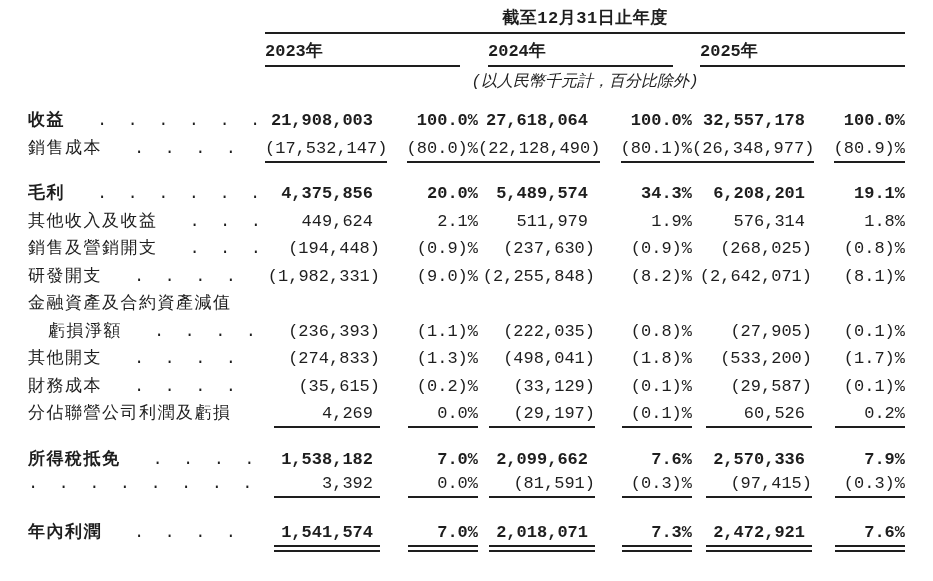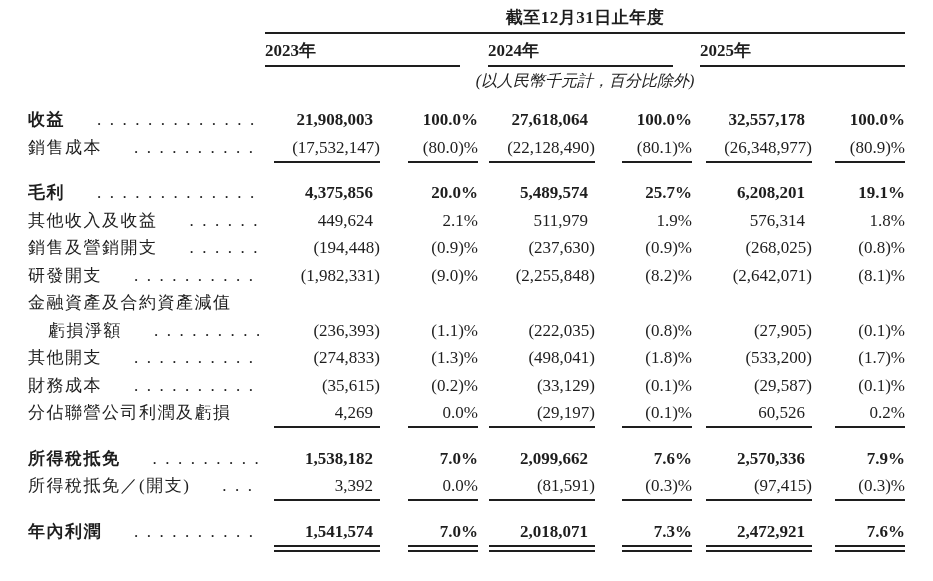--- a/index.html
+++ b/index.html
@@ -9,21 +9,21 @@
     width: 933px;
     height: 581px;
     overflow: hidden;
   }
   .page {
     box-sizing: border-box;
     width: 933px;
     height: 471px;
     padding: 6px 28px 0 28px;
     color: #1e1e1e;
-    font-family: Liberation Serif, serif;
+    font-family: Liberation Mono, monospace;
     font-size: 17px;
   }
   
   .hgrid {
     display: grid;
     grid-template-columns: 237px 115px 98px 117px 97px 120px 93px;
     align-items: end;
   }
   .period-title {
     grid-column: 2 / 8;
@@ -144,21 +144,21 @@
   </div>
 
   <div class="row bold">
     <div class="lbl">
       <span class="lbl-text">毛利</span>
           <span class="dots"></span>
     </div>
     <div class="cell c-a"><span class="val-in">4,375,856</span></div>
     <div class="cell c-p"><span class="val-in">20.0%</span></div>
     <div class="cell c-a"><span class="val-in">5,489,574</span></div>
-    <div class="cell c-p"><span class="val-in">25.7%</span></div>
+    <div class="cell c-p"><span class="val-in">34.3%</span></div>
     <div class="cell c-a"><span class="val-in">6,208,201</span></div>
     <div class="cell c-p"><span class="val-in">19.1%</span></div>
   </div>
 
   <div class="row">
     <div class="lbl">
       <span class="lbl-text">其他收入及收益</span>
           <span class="dots"></span>
     </div>
     <div class="cell c-a"><span class="val-in">449,624</span></div>
@@ -267,21 +267,20 @@
     <div class="cell c-a"><span class="val-in">1,538,182</span></div>
     <div class="cell c-p"><span class="val-in">7.0%</span></div>
     <div class="cell c-a"><span class="val-in">2,099,662</span></div>
     <div class="cell c-p"><span class="val-in">7.6%</span></div>
     <div class="cell c-a"><span class="val-in">2,570,336</span></div>
     <div class="cell c-p"><span class="val-in">7.9%</span></div>
   </div>
 
   <div class="row rule-single gap-after">
     <div class="lbl">
-      <span class="lbl-text">所得稅抵免／(開支)</span>
           <span class="dots"></span>
     </div>
     <div class="cell c-a"><span class="val-in">3,392</span></div>
     <div class="cell c-p"><span class="val-in">0.0%</span></div>
     <div class="cell c-a"><span class="val-in neg">(81,591)</span></div>
     <div class="cell c-p"><span class="val-in neg">(0.3)%</span></div>
     <div class="cell c-a"><span class="val-in neg">(97,415)</span></div>
     <div class="cell c-p"><span class="val-in neg">(0.3)%</span></div>
   </div>
 

